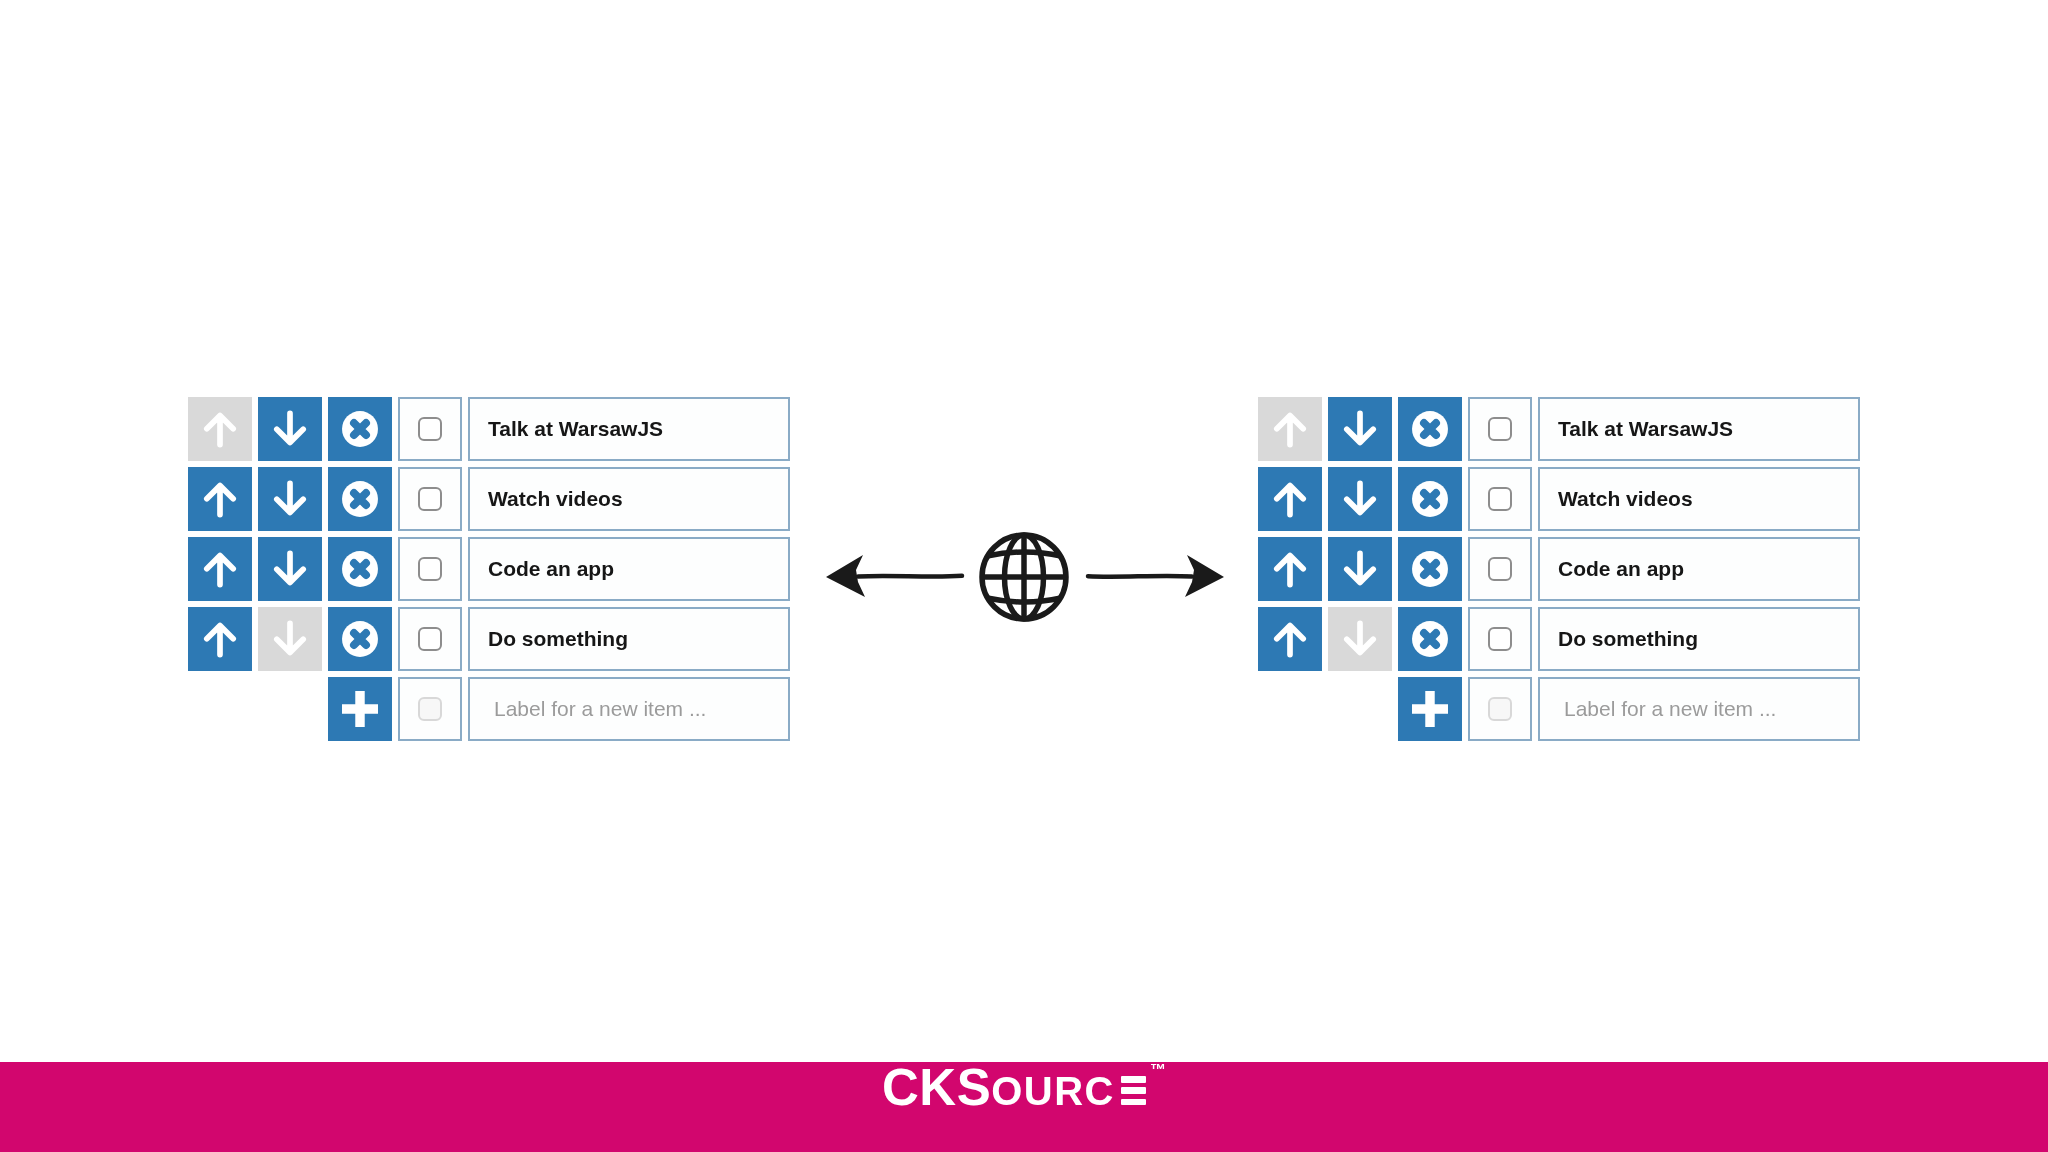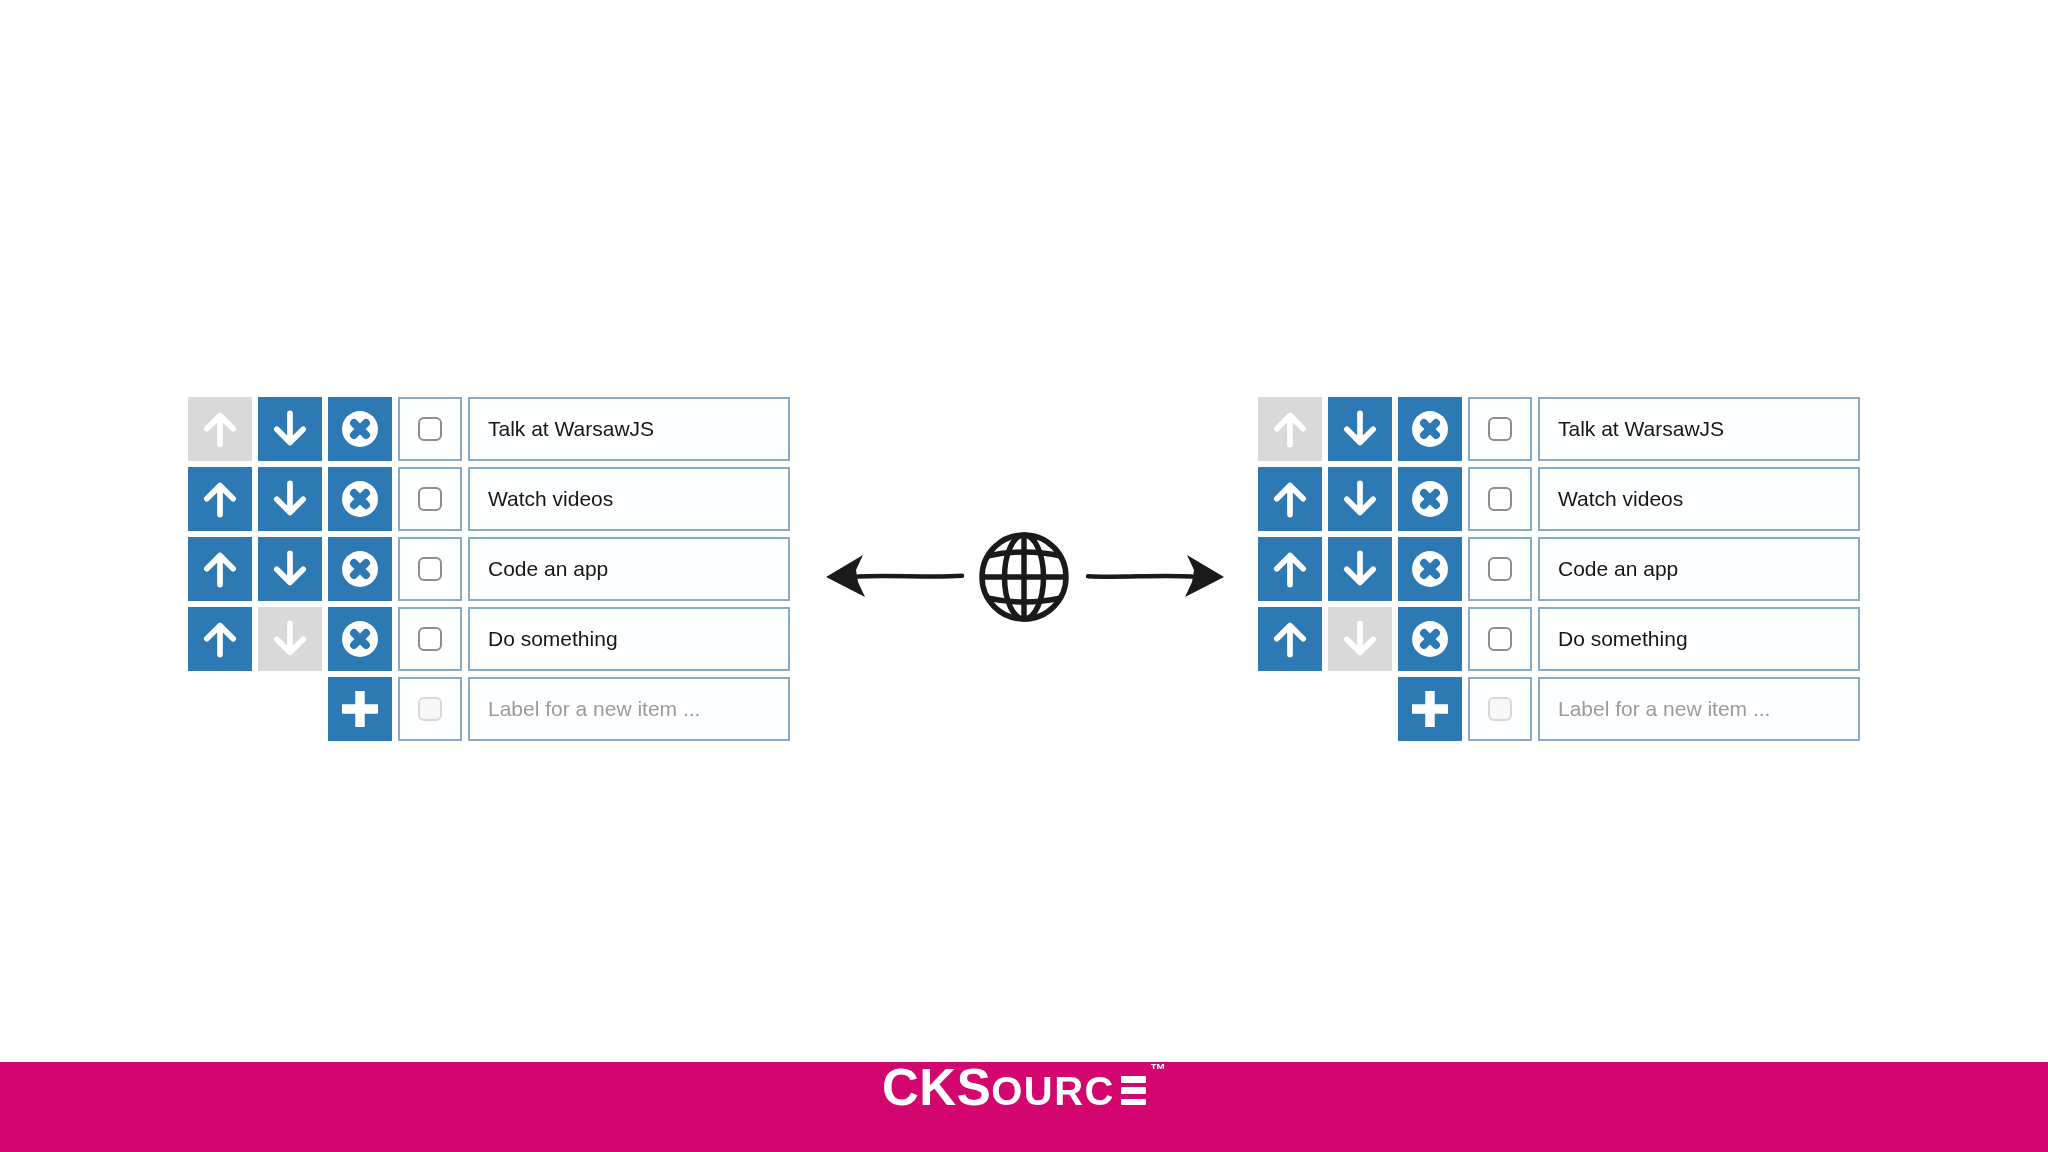--- a/index.html
+++ b/index.html
@@ -17,24 +17,24 @@
        background:#2d79b4;cursor:pointer;}
   .btn.disabled{background:#d9d9d9;cursor:default;}
   .btn svg{display:block;}
 
   .cell{background:#fdfefe;border:2px solid #8aabc6;box-sizing:border-box;
         display:flex;align-items:center;}
   .checkbox-cell{justify-content:center;}
   .checkbox{width:24px;height:24px;border:2.5px solid #8d8d8d;border-radius:6px;
             background:#ffffff;box-sizing:border-box;cursor:pointer;}
   .checkbox.disabled{border-color:#d8d8d8;background:#f7f7f7;cursor:default;}
-  .label-cell{padding-left:18px;font-size:21px;font-weight:normal;color:#161616;cursor:text;}
+  .label-cell{padding-left:18px;font-size:21px;font-weight:bold;color:#161616;cursor:text;}
   .input-cell{padding:0;}
   .input-cell input{width:100%;height:100%;border:none;outline:none;background:transparent;
-      font-family:"Liberation Sans",sans-serif;font-size:21px;color:#444;padding-left:18px;}
+      font-family:"Liberation Sans",sans-serif;font-size:21px;color:#444;padding-left:24px;}
   .input-cell input::placeholder{color:#9b9b9b;opacity:1;}
   .spacer{background:transparent;}
 
   
   .sync-graphic{position:absolute;left:820px;top:520px;width:410px;height:120px;}
 
   
   .footer{position:absolute;left:0;top:1062px;width:2048px;height:90px;background:#d2066e;
           display:flex;align-items:flex-start;justify-content:center;}
   .logo{position:relative;color:#ffffff;white-space:nowrap;line-height:1;}

